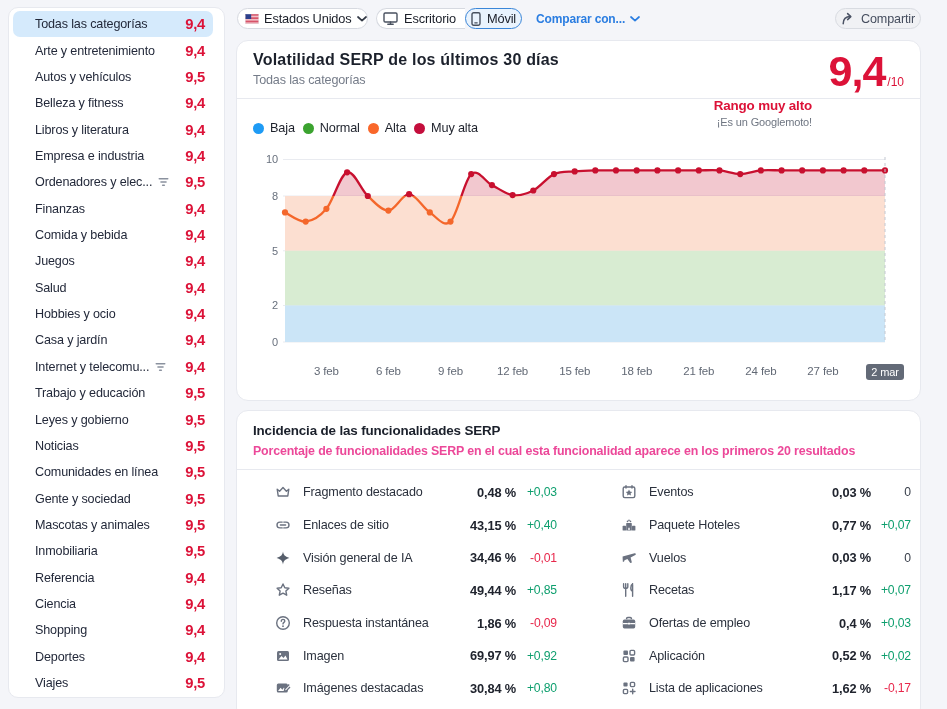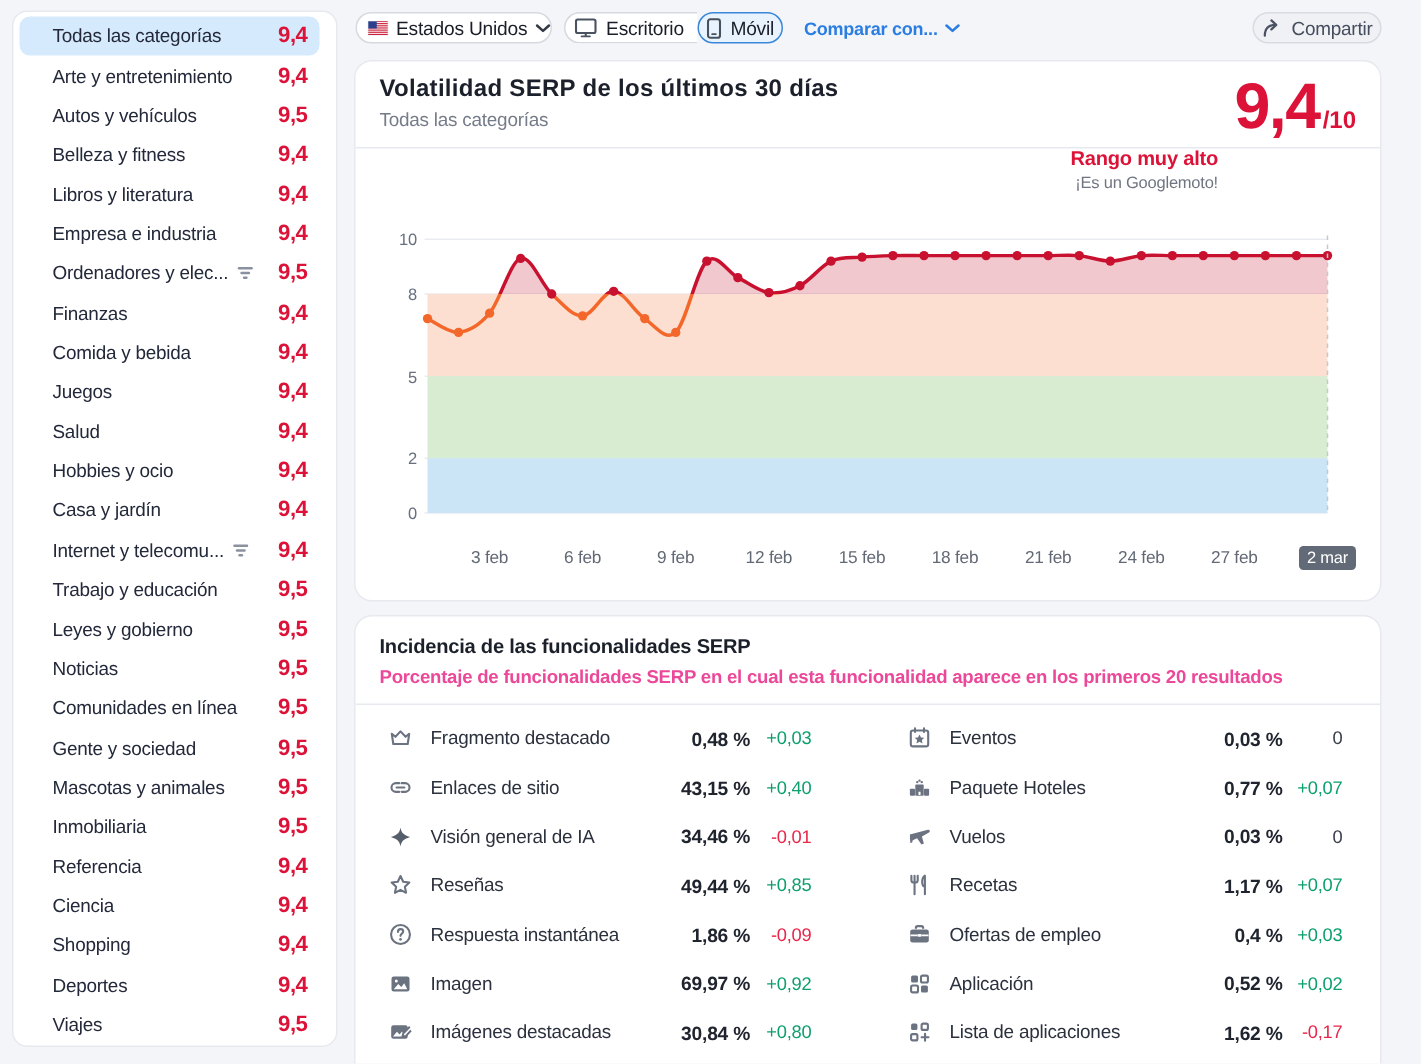--- a/index.html
+++ b/index.html
@@ -31,32 +31,32 @@
 
 
 #c1 { left:236px; top:40px; width:685px; height:361px; border-radius:12px; }
 #c1 h1 { letter-spacing:0.2px; font-size:16px; color:#1b202b; padding:10px 16px 0; }
 #c1 .sub { font-size:12.6px; color:#757c89; padding:4px 16px 0; }
 #c1 .hdr-div { position:absolute; left:0; right:0; top:57px; border-top:1px solid #e7e9ef; }
 #rango { position:absolute; top:16px; right:108px; text-align:right; }
 #rango .r1 { font-size:13.4px; font-weight:bold; color:#dc1238;margin-top:41px; }
 #rango .r2 { font-size:11px; color:#6f7682; margin-top:3px; }
 #big { position:absolute; top:6px; right:16px; color:#dc1238; font-size:43px; font-weight:bold; letter-spacing:-1px; }
-#big sub { font-size:16px; font-weight:bold; letter-spacing:0; vertical-align:baseline; margin-left:2px; }
+#big sub { font-size:12px; font-weight:normal; letter-spacing:0; vertical-align:baseline; margin-left:2px; }
 #legend { position:absolute; left:16px; top:80px; display:flex; align-items:center; font-size:12.7px; color:#1d212b; }
 .ldot { width:11px; height:11px; border-radius:50%; margin-right:6px; }
 #legend span.lt { margin-right:8px; }
 #chartwrap { position:absolute; left:0; top:0; width:683px; height:359px; }
 
 
 #c2 { left:236px; top:410px; width:685px; height:310px; border-radius:12px; }
 #c2 h2 { font-size:13.4px; color:#1b202b; padding:12px 16px 0; }
 #c2 .sub { font-size:12.4px; color:#ec4899; padding:6px 16px 0;font-weight:bold; }
 #c2 .hdr-div { position:absolute; left:0; right:0; top:58px; border-top:1px solid #e7e9ef; }
-#cols { position:absolute; left:0; top:65px; width:685px; display:flex; }
+#cols { position:absolute; left:16px; top:65px; width:685px; display:flex; }
 .fcol { width:342px; }
 .frow { height:32.7px; display:flex; align-items:center; }
 .fcol.l .frow { padding-left:22px; }
 .fcol.r .frow { padding-left:26px; }
 .fic { flex:0 0 auto; }
 .fname { font-size:12.6px; color:#2b313d; margin-left:12px; white-space:nowrap; }
 .fval { font-size:12.8px; font-weight:bold; color:#20242e; margin-left:auto; }
 .fcol.l .fval { width:86px; text-align:right; }
 .fcol.r .fval { width:86px; text-align:right; }
 .fdelta { font-size:12.2px; text-align:right; }
@@ -230,20 +230,30 @@
 
 <div class="card" id="c1">
   <h1>Volatilidad SERP de los últimos 30 días</h1>
   <div class="sub">Todas las categorías</div>
   <div class="hdr-div"></div>
   <div id="rango">
       <div class="r1">Rango muy alto</div>
       <div class="r2">¡Es un Googlemoto!</div>
     </div>
   <div id="big">9,4<sub>/10</sub></div>
+  <div id="legend">
+    <span class="ldot" style="background:#1e9bf5"></span>
+      <span class="lt">Baja</span>
+    <span class="ldot" style="background:#3ba32f"></span>
+      <span class="lt">Normal</span>
+    <span class="ldot" style="background:#f9672a"></span>
+      <span class="lt">Alta</span>
+    <span class="ldot" style="background:#c40e3c"></span>
+      <span class="lt">Muy alta</span>
+  </div>
   <div id="chartwrap">
       <svg width="683" height="357" viewBox="0 0 683 357" style="position:absolute;left:0;top:0">
 <defs>
 <clipPath id="above8">
             <rect x="0" y="0" width="683" height="155.0"></rect>
           </clipPath>
 <clipPath id="below8">
             <rect x="0" y="155.0" width="683" height="202.0"></rect>
           </clipPath>
 </defs>

